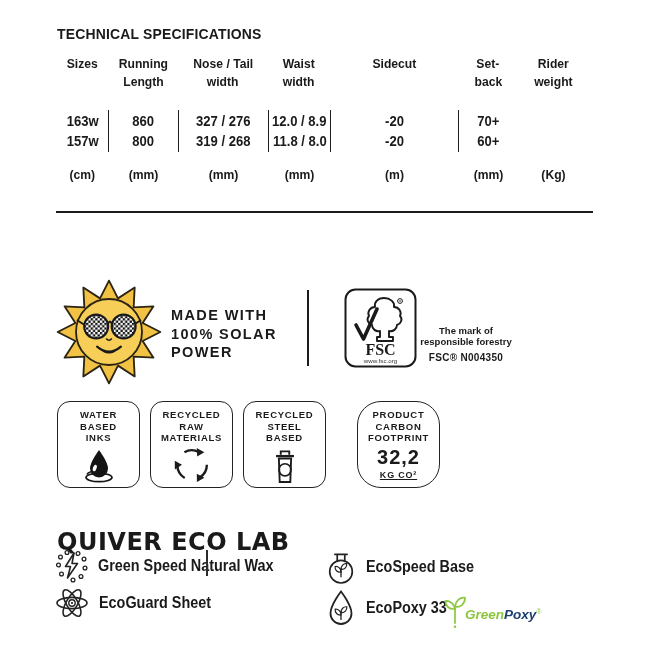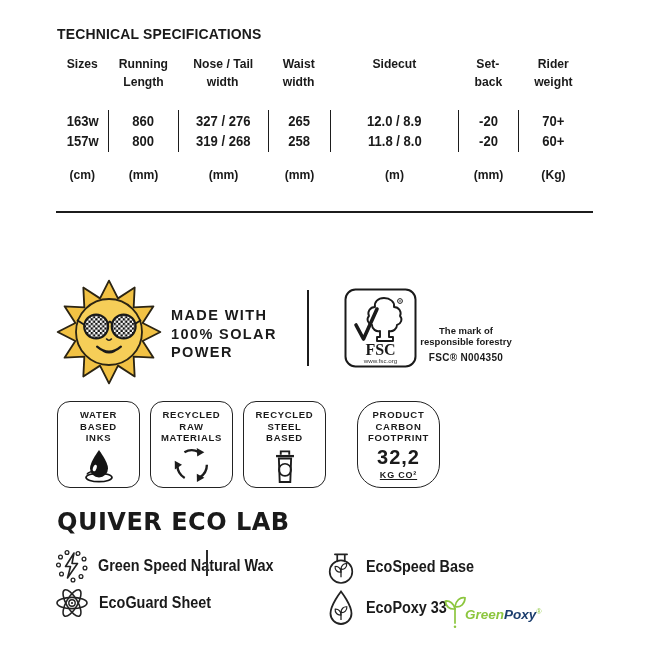--- a/index.html
+++ b/index.html
@@ -39,21 +39,21 @@
 
   
   .badge{position:absolute;top:401px;width:83px;height:87px;border:1.8px solid #222;
          border-radius:13px;box-sizing:border-box;text-align:center;padding-top:7px;}
   .badge-line{display:block;font-weight:700;font-size:9.5px;line-height:11.5px;letter-spacing:.7px;}
   .badge-icon{margin-top:3px;}
   .badge-value{display:block;font-weight:700;font-size:20px;letter-spacing:1px;margin-top:2px;}
   .badge-unit{display:block;font-weight:700;font-size:9px;letter-spacing:.8px;margin-top:1px;text-decoration:underline;}
 
   
-  .ecolab-title{position:absolute;left:57px;top:508px;font-family:"DejaVu Sans",sans-serif;
+  .ecolab-title{position:absolute;left:57px;top:528px;font-family:"DejaVu Sans",sans-serif;
                 font-weight:bold;font-size:24px;letter-spacing:.5px;}
   .eco-item{position:absolute;display:flex;align-items:center;gap:9px;}
   .eco-label{font-weight:700;font-size:16px;}
   .caret{position:absolute;left:206px;top:550px;width:1.5px;height:26px;background:#2b2b2b;}
 
   .greenpoxy{position:absolute;left:441px;top:592px;display:flex;align-items:flex-end;}
   .gp-text{font-style:italic;font-size:13.5px;margin-left:-4px;margin-bottom:8px;white-space:nowrap;}
   .gp-green{color:#8CC63E;font-weight:700;}
   .gp-navy{color:#1C3E6E;font-weight:700;}
   .gp-reg{color:#8CC63E;font-size:7px;vertical-align:super;}
@@ -102,24 +102,20 @@
         <span class="cx">163w</span>
         <span class="cx">157w</span>
       </div>
     <div class="dcell">
         <span class="cx">860</span>
         <span class="cx">800</span>
       </div>
     <div class="dcell">
         <span class="cx">327 / 276</span>
         <span class="cx">319 / 268</span>
-      </div>
-    <div class="dcell">
-        <span class="cx">265</span>
-        <span class="cx">258</span>
       </div>
     <div class="dcell">
         <span class="cx">12.0 / 8.9</span>
         <span class="cx">11.8 / 8.0</span>
       </div>
     <div class="dcell">
         <span class="cx">-20</span>
         <span class="cx">-20</span>
       </div>
     <div class="dcell">

